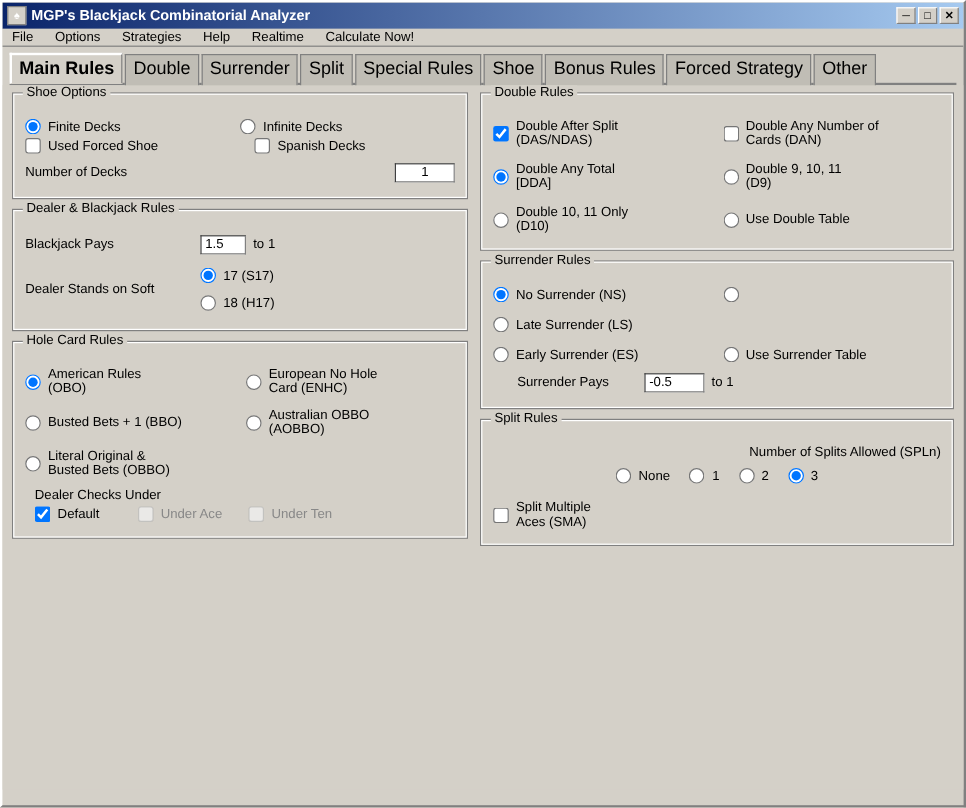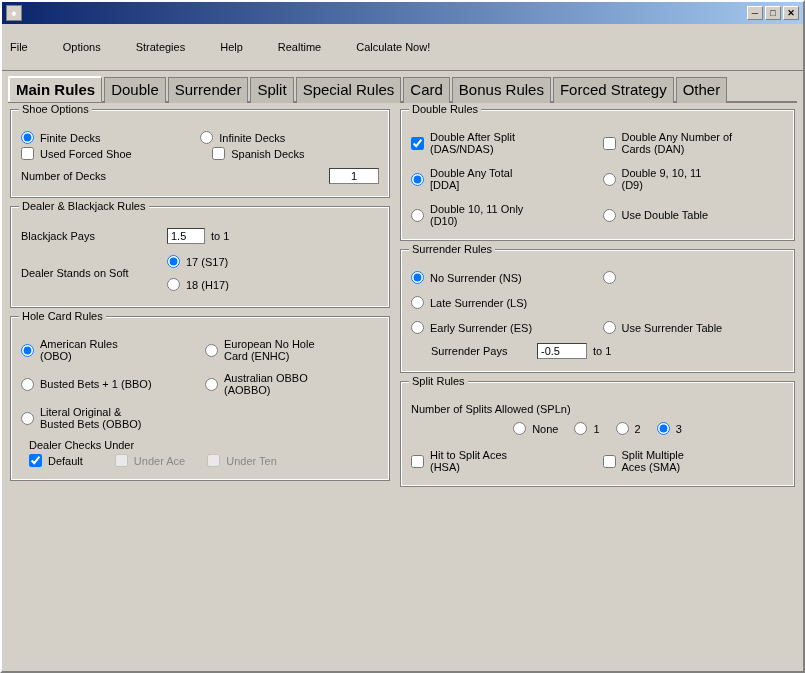--- a/index.html
+++ b/index.html
@@ -55,23 +55,23 @@
       cursor: pointer;
       display: flex;
       align-items: center;
       justify-content: center;
       font-size: 9px;
       font-weight: bold;
       color: #000;
     }
     .menu-bar {
       background: #d4d0c8;
-      padding: 16px 4px;
-      display: flex;
-      gap: 27px;
+      padding: 0 4px;
+      display: flex;
+      gap: 10px;
       border-bottom: 1px solid #808080;
     }
     .menu-item {
       font-size: 11px;
       cursor: pointer;
       padding: 1px 4px;
     }
     .tabs-row {
       display: flex;
       padding: 4px 6px 0 6px;
@@ -151,20 +151,21 @@
   </style>
 </head>
 <body>
 
 <div class="window">
 
   <div class="title-bar">
     <div class="title-bar-icon">
       <span>♠</span>
     </div>
+    <span>MGP's Blackjack Combinatorial Analyzer</span>
     <div class="title-bar-buttons">
       <div class="title-btn">─</div>
       <div class="title-btn">□</div>
       <div class="title-btn">✕</div>
     </div>
   </div>
 
   <div class="menu-bar">
     <span class="menu-item">File</span>
     <span class="menu-item">Options</span>
@@ -173,21 +174,21 @@
     <span class="menu-item">Realtime</span>
     <span class="menu-item">Calculate Now!</span>
   </div>
 
   <div class="tabs-row">
     <div class="tab active">Main Rules</div>
     <div class="tab">Double</div>
     <div class="tab">Surrender</div>
     <div class="tab">Split</div>
     <div class="tab">Special Rules</div>
-    <div class="tab">Card</div>
+    <div class="tab">Shoe</div>
     <div class="tab">Bonus Rules</div>
     <div class="tab">Forced Strategy</div>
     <div class="tab">Other</div>
   </div>
 
   <div style="border-top: 2px solid #808080; margin: 0 6px;"></div>
 
   <div class="main-content">
 
     <div class="left-panel">
@@ -342,21 +343,21 @@
         <div class="row" style="margin-top:6px;">
           <span style="width:100px; margin-left:20px;">Surrender Pays</span>
           <input type="text" class="text-input" style="width: 50px;" value="-0.5">
           <span>to 1</span>
         </div>
       </div>
 
       <div class="group-box" style="padding-top:18px;">
         <div class="group-box-inner"></div>
         <span class="group-label">Split Rules</span>
-        <div class="row" style="justify-content:flex-start; margin-bottom:4px;">
+        <div class="row" style="justify-content:flex-end; margin-bottom:4px;">
           <span>Number of Splits Allowed   (SPLn)</span>
         </div>
         <div class="row" style="justify-content:center; gap:16px; margin-bottom:8px;">
           <div class="row">
             <input type="radio" name="splits" id="spl-none" style="">
             <label for="spl-none">None</label>
           </div>
           <div class="row">
             <input type="radio" name="splits" id="spl-1" style="">
             <label for="spl-1">1</label>
@@ -364,24 +365,20 @@
           <div class="row">
             <input type="radio" name="splits" id="spl-2" style="">
             <label for="spl-2">2</label>
           </div>
           <div class="row">
             <input type="radio" name="splits" id="spl-3" checked="" style="">
             <label for="spl-3">3</label>
           </div>
         </div>
         <div style="display:grid; grid-template-columns:1fr 1fr; gap:4px 10px;">
-          <div class="row">
-            <input type="checkbox" id="hsa" style="">
-            <label for="hsa">Hit to Split Aces<br>(HSA)</label>
-          </div>
           <div class="row">
             <input type="checkbox" id="sma" style="">
             <label for="sma">Split Multiple<br>Aces  (SMA)</label>
           </div>
         </div>
       </div>
 
     </div>
   </div>
 </div>

